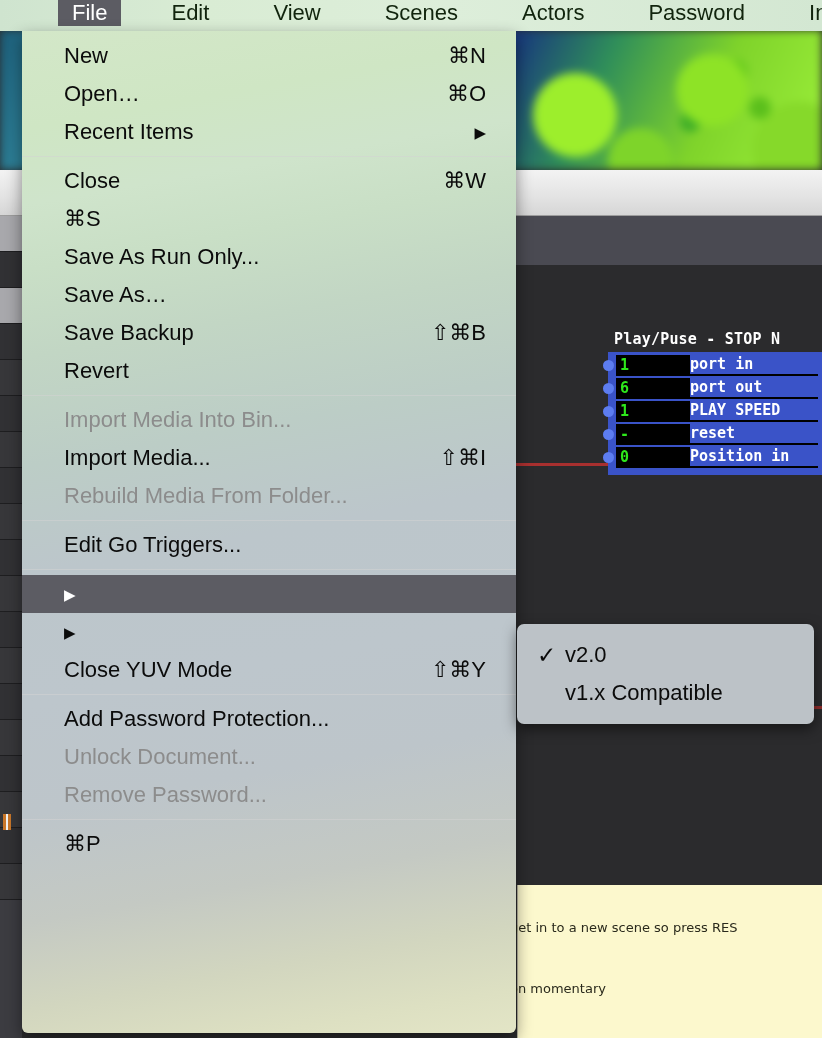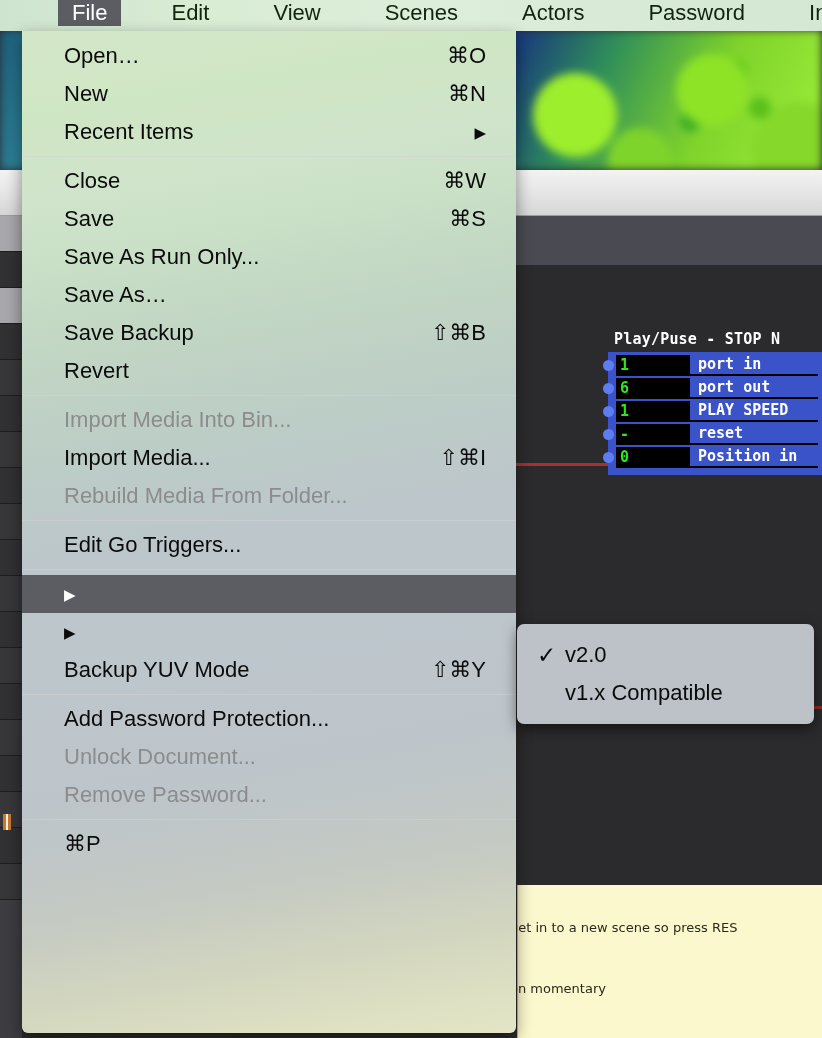--- a/index.html
+++ b/index.html
@@ -87,21 +87,21 @@
     width:11px; height:11px; border-radius:50%; background:#5d7df0;
     margin-left:-5px; margin-right:2px; flex:0 0 auto;
   }
   .actor-val{
     width:74px; height:21px; background:#000; color:#2ee81b;
     font-family:"DejaVu Sans Mono", monospace; font-size:15px; font-weight:bold;
     padding-left:4px; line-height:21px; flex:0 0 auto;
   }
   .actor-label{
     color:#ffffff; font-family:"DejaVu Sans Mono", monospace;
-    font-size:15px; font-weight:bold; padding-left:8px;
+    font-size:15px; font-weight:bold; 
     border-bottom:2px solid #000; width:128px; height:21px; line-height:19px;
     flex:0 0 auto; white-space:nowrap; overflow:hidden;
   }
   .actor-out{
     color:#ffffff; font-family:"DejaVu Sans Mono", monospace;
     font-size:15px; font-weight:bold; padding-left:6px; white-space:nowrap;
   }
 
   
   .note{
@@ -261,40 +261,39 @@
       <div class="mb-item">Actors</div>
       <div class="mb-item">Password</div>
       <div class="mb-item">Input</div>
       <div class="mb-item">C</div>
     </div>
   </div>
 
   <div class="menu">
 
     <div class="mi">
+      <span class="lbl">New</span>
+      <span class="key">⌘N</span>
+    </div>
+    <div class="mi">
       <span class="lbl">Open…</span>
       <span class="key">⌘O</span>
     </div>
     <div class="mi">
-      <span class="lbl">New</span>
-      <span class="key">⌘N</span>
-    </div>
-    <div class="mi">
       <span class="lbl">Recent Items</span>
       <span class="arrow">▶</span>
     </div>
 
     <div class="sep"></div>
 
     <div class="mi">
       <span class="lbl">Close</span>
       <span class="key">⌘W</span>
     </div>
     <div class="mi">
-      <span class="lbl">Save</span>
       <span class="key">⌘S</span>
     </div>
     <div class="mi">
       <span class="lbl">Save As Run Only...</span>
       <span class="key"></span>
     </div>
     <div class="mi">
       <span class="lbl">Save As…</span>
       <span class="key"></span>
     </div>
@@ -331,21 +330,21 @@
 
     <div class="sep"></div>
 
     <div class="mi hl">
       <span class="arrow">▶</span>
     </div>
     <div class="mi">
       <span class="arrow">▶</span>
     </div>
     <div class="mi">
-      <span class="lbl">Backup YUV Mode</span>
+      <span class="lbl">Close YUV Mode</span>
       <span class="key">⇧⌘Y</span>
     </div>
 
     <div class="sep"></div>
 
     <div class="mi">
       <span class="lbl">Add Password Protection...</span>
       <span class="key"></span>
     </div>
     <div class="mi disabled">

